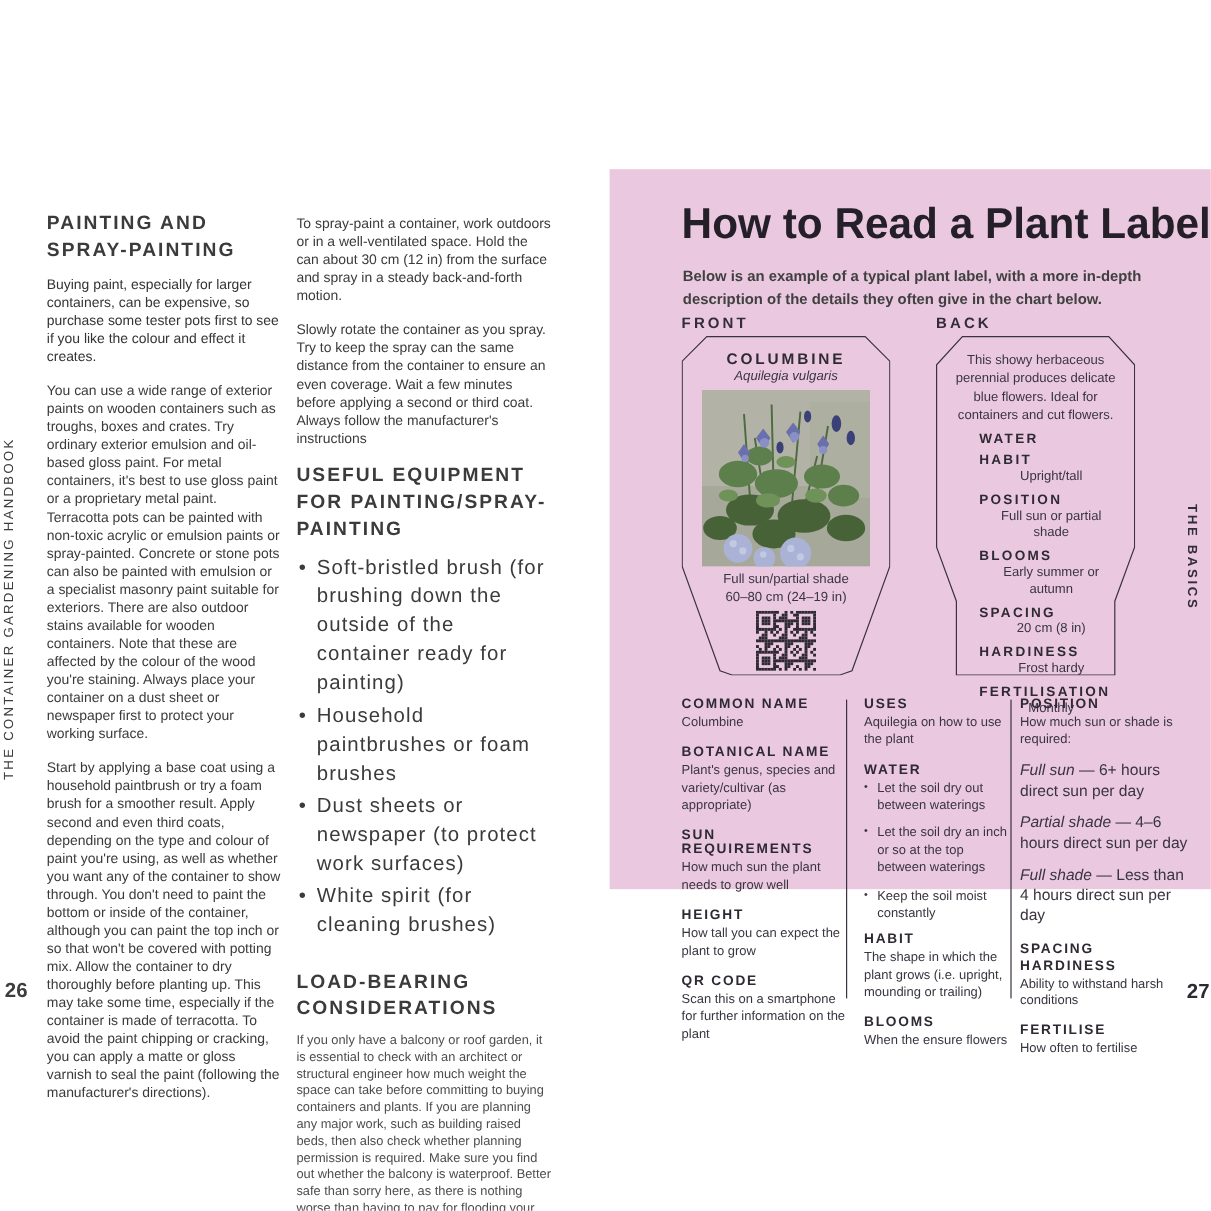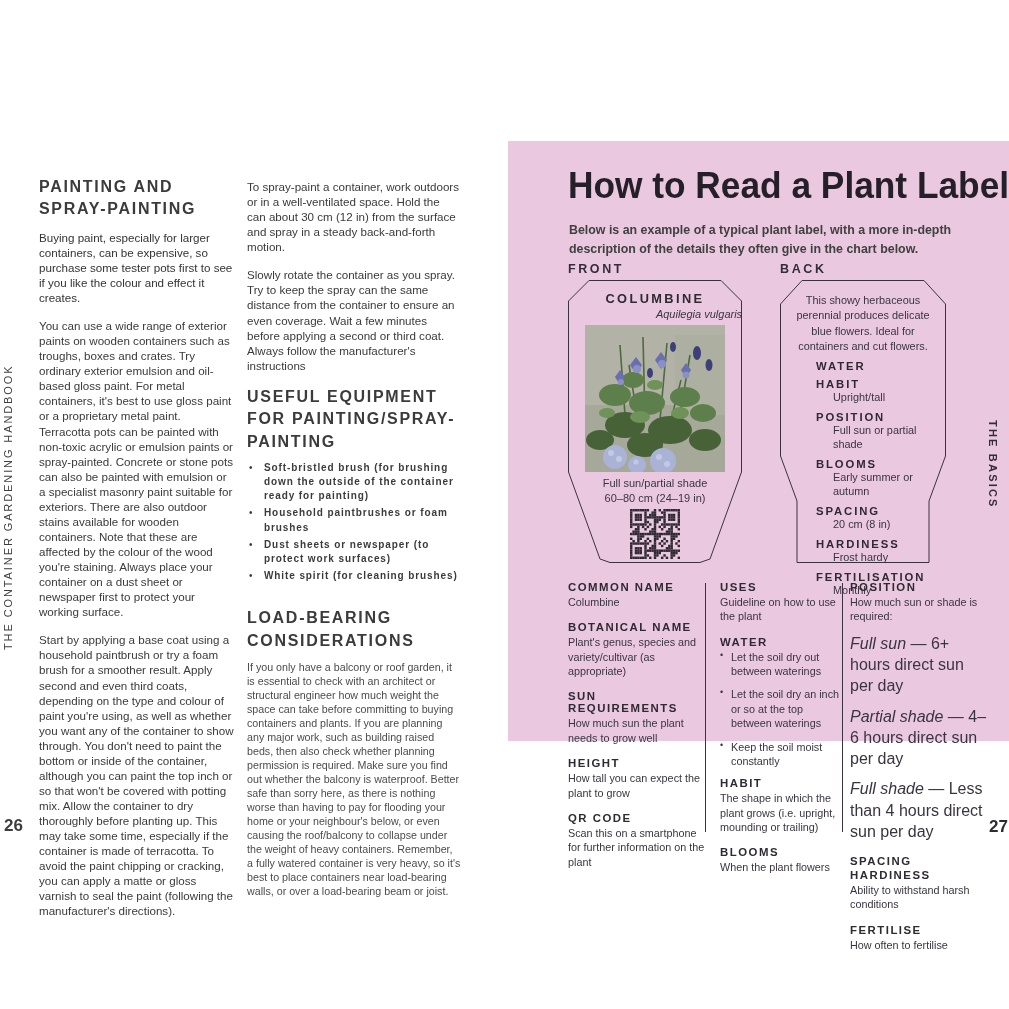--- a/index.html
+++ b/index.html
@@ -28,21 +28,21 @@
   .lcol2{left:247px;top:179px;width:214px;}
   h3.sec{
     font-size:16px;letter-spacing:1.7px;font-weight:600;color:#3b3b3b;
     margin:0 0 9px;line-height:1.4;text-transform:uppercase;
   }
   p.body{font-size:11.6px;line-height:1.30;color:#3a3a3a;margin:0 0 13px;}
   p.intro{font-weight:500;color:#333;}
   ul.equip{list-style:none;margin:2px 0 24px;padding:0;}
   ul.equip li{
     position:relative;padding-left:17px;margin:0 0 3px;
-    font-size:10px;letter-spacing:0.9px;font-weight:700;line-height:1.42;color:#3b3b3b;
+    font-size:17px;letter-spacing:0.9px;font-weight:400;line-height:1.42;color:#3b3b3b;
   }
   ul.equip li::before{content:"\2022";position:absolute;left:2px;top:0;font-weight:400;}
   p.load{font-size:10.7px;line-height:1.31;color:#4c4c4c;margin:0;}
   .lcol2 h3.sec{margin-bottom:8px;}
 
   
   .pink{
     position:absolute;left:508px;top:141px;width:506px;height:600px;
     background:var(--pink);color:var(--ink);
   }
@@ -64,54 +64,54 @@
   .tag{position:absolute;top:139px;height:283px;}
   .tag-front{left:60px;width:174px;}
   .tag-back{left:272px;width:166px;}
   .tag svg.outline{position:absolute;left:0;top:0;width:100%;height:100%;}
   .tag-name{
     position:absolute;left:0;top:11px;width:100%;text-align:center;
     font-size:12.8px;font-weight:700;letter-spacing:2.4px;color:#2e2933;
   }
   .tag-botanical{
     position:absolute;left:0;top:28px;width:100%;text-align:center;
-    font-size:11px;font-style:italic;color:#3a3440;margin-left:44px;
+    font-size:11px;font-style:italic;color:#3a3440;
   }
   .photo{position:absolute;left:17px;top:45px;width:140px;height:147px;}
   .photo svg{display:block;width:100%;height:100%;}
   .tag-sun{position:absolute;left:0;top:197px;width:100%;text-align:center;font-size:11px;color:#3a3440;}
   .tag-size{position:absolute;left:0;top:212px;width:100%;text-align:center;font-size:11px;color:#3a3440;}
   .qr{position:absolute;left:62px;top:229px;width:50px;height:50px;}
   .qr svg{display:block;width:100%;height:100%;}
   .back-desc{
     position:absolute;left:10px;top:13px;width:146px;text-align:center;
     font-size:10.9px;line-height:1.42;color:#3a3440;
   }
   .back-list{position:absolute;left:36px;top:74px;width:116px;}
   .back-item h5{
     margin:6px 0 1px;font-size:11.3px;font-weight:700;letter-spacing:1.9px;color:#2e2933;
   }
-  .back-item .val{margin-left:17px;font-size:10.9px;line-height:1.28;color:#3a3440;width:86px;}
+  .back-item .val{margin-left:17px;font-size:10.9px;line-height:1.28;color:#3a3440;width:86px;text-align:center;}
   
   .chart-col{position:absolute;top:440px;}
   .ccol1{left:60px;width:140px;}
   .ccol2{left:212px;width:124px;}
   .ccol3{left:342px;width:140px;}
   .divider{position:absolute;top:442px;width:1px;height:249px;background:var(--line);}
   .div1{left:197px;} .div2{left:334px;}
   .chart-item h4{
     margin:0 0 2px;font-size:11.4px;font-weight:700;letter-spacing:1.5px;color:#2e2933;
   }
   .chart-item p{margin:0 0 12px;font-size:10.8px;line-height:1.33;color:#3a3440;}
   .chart-item .bullet{
     position:relative;padding-left:11px;margin:0 0 9px;
     font-size:10.8px;line-height:1.33;color:#3a3440;
   }
   .chart-item .bullet::before{content:"\2022";position:absolute;left:0;top:0;font-size:9px;}
-  .chart-item .entry{margin:0 0 9px;font-size:16px;line-height:1.33;color:#3a3440;}
+  .chart-item .entry{margin:0 0 9px;font-size:13px;line-height:1.33;color:#3a3440;}
   .chart-item .entry em{font-style:italic;}
   .pagenum-right{left:481px;top:676px;color:#2e2933;}
   .spine-right{
     position:absolute;left:479px;top:279px;height:140px;
     writing-mode:vertical-rl;font-size:11px;letter-spacing:2.2px;font-weight:600;color:#332d39;white-space:nowrap;
   }
 </style>
 </head>
 <body>
 
@@ -533,35 +533,35 @@
     </div>
     <div class="chart-item">
       <h4>QR CODE</h4>
       <p>Scan this on a smartphone for further information on the plant</p>
     </div>
   </div>
 
   <div class="chart-col ccol2">
     <div class="chart-item">
       <h4>USES</h4>
-      <p>Guideline on how to use the plant</p>
+      <p>Aquilegia on how to use the plant</p>
     </div>
     <div class="chart-item">
       <h4>WATER</h4>
       <div class="bullet">Let the soil dry out between waterings</div>
       <div class="bullet">Let the soil dry an inch or so at the top between waterings</div>
       <div class="bullet">Keep the soil moist constantly</div>
     </div>
     <div class="chart-item">
       <h4>HABIT</h4>
       <p>The shape in which the plant grows (i.e. upright, mounding or trailing)</p>
     </div>
     <div class="chart-item">
       <h4>BLOOMS</h4>
-      <p>When the plant flowers</p>
+      <p>When the ensure flowers</p>
     </div>
   </div>
 
   <div class="chart-col ccol3">
     <div class="chart-item">
       <h4>POSITION</h4>
       <p style="margin-bottom:9px;">How much sun or shade is required:</p>
       <p class="entry"><em>Full sun</em><span> — 6+ hours direct sun per day</span></p>
       <p class="entry"><em>Partial shade</em><span> — 4–6 hours direct sun per day</span></p>
       <p class="entry" style="margin-bottom:13px;"><em>Full shade</em><span> — Less than 4 hours direct sun per day</span></p>

